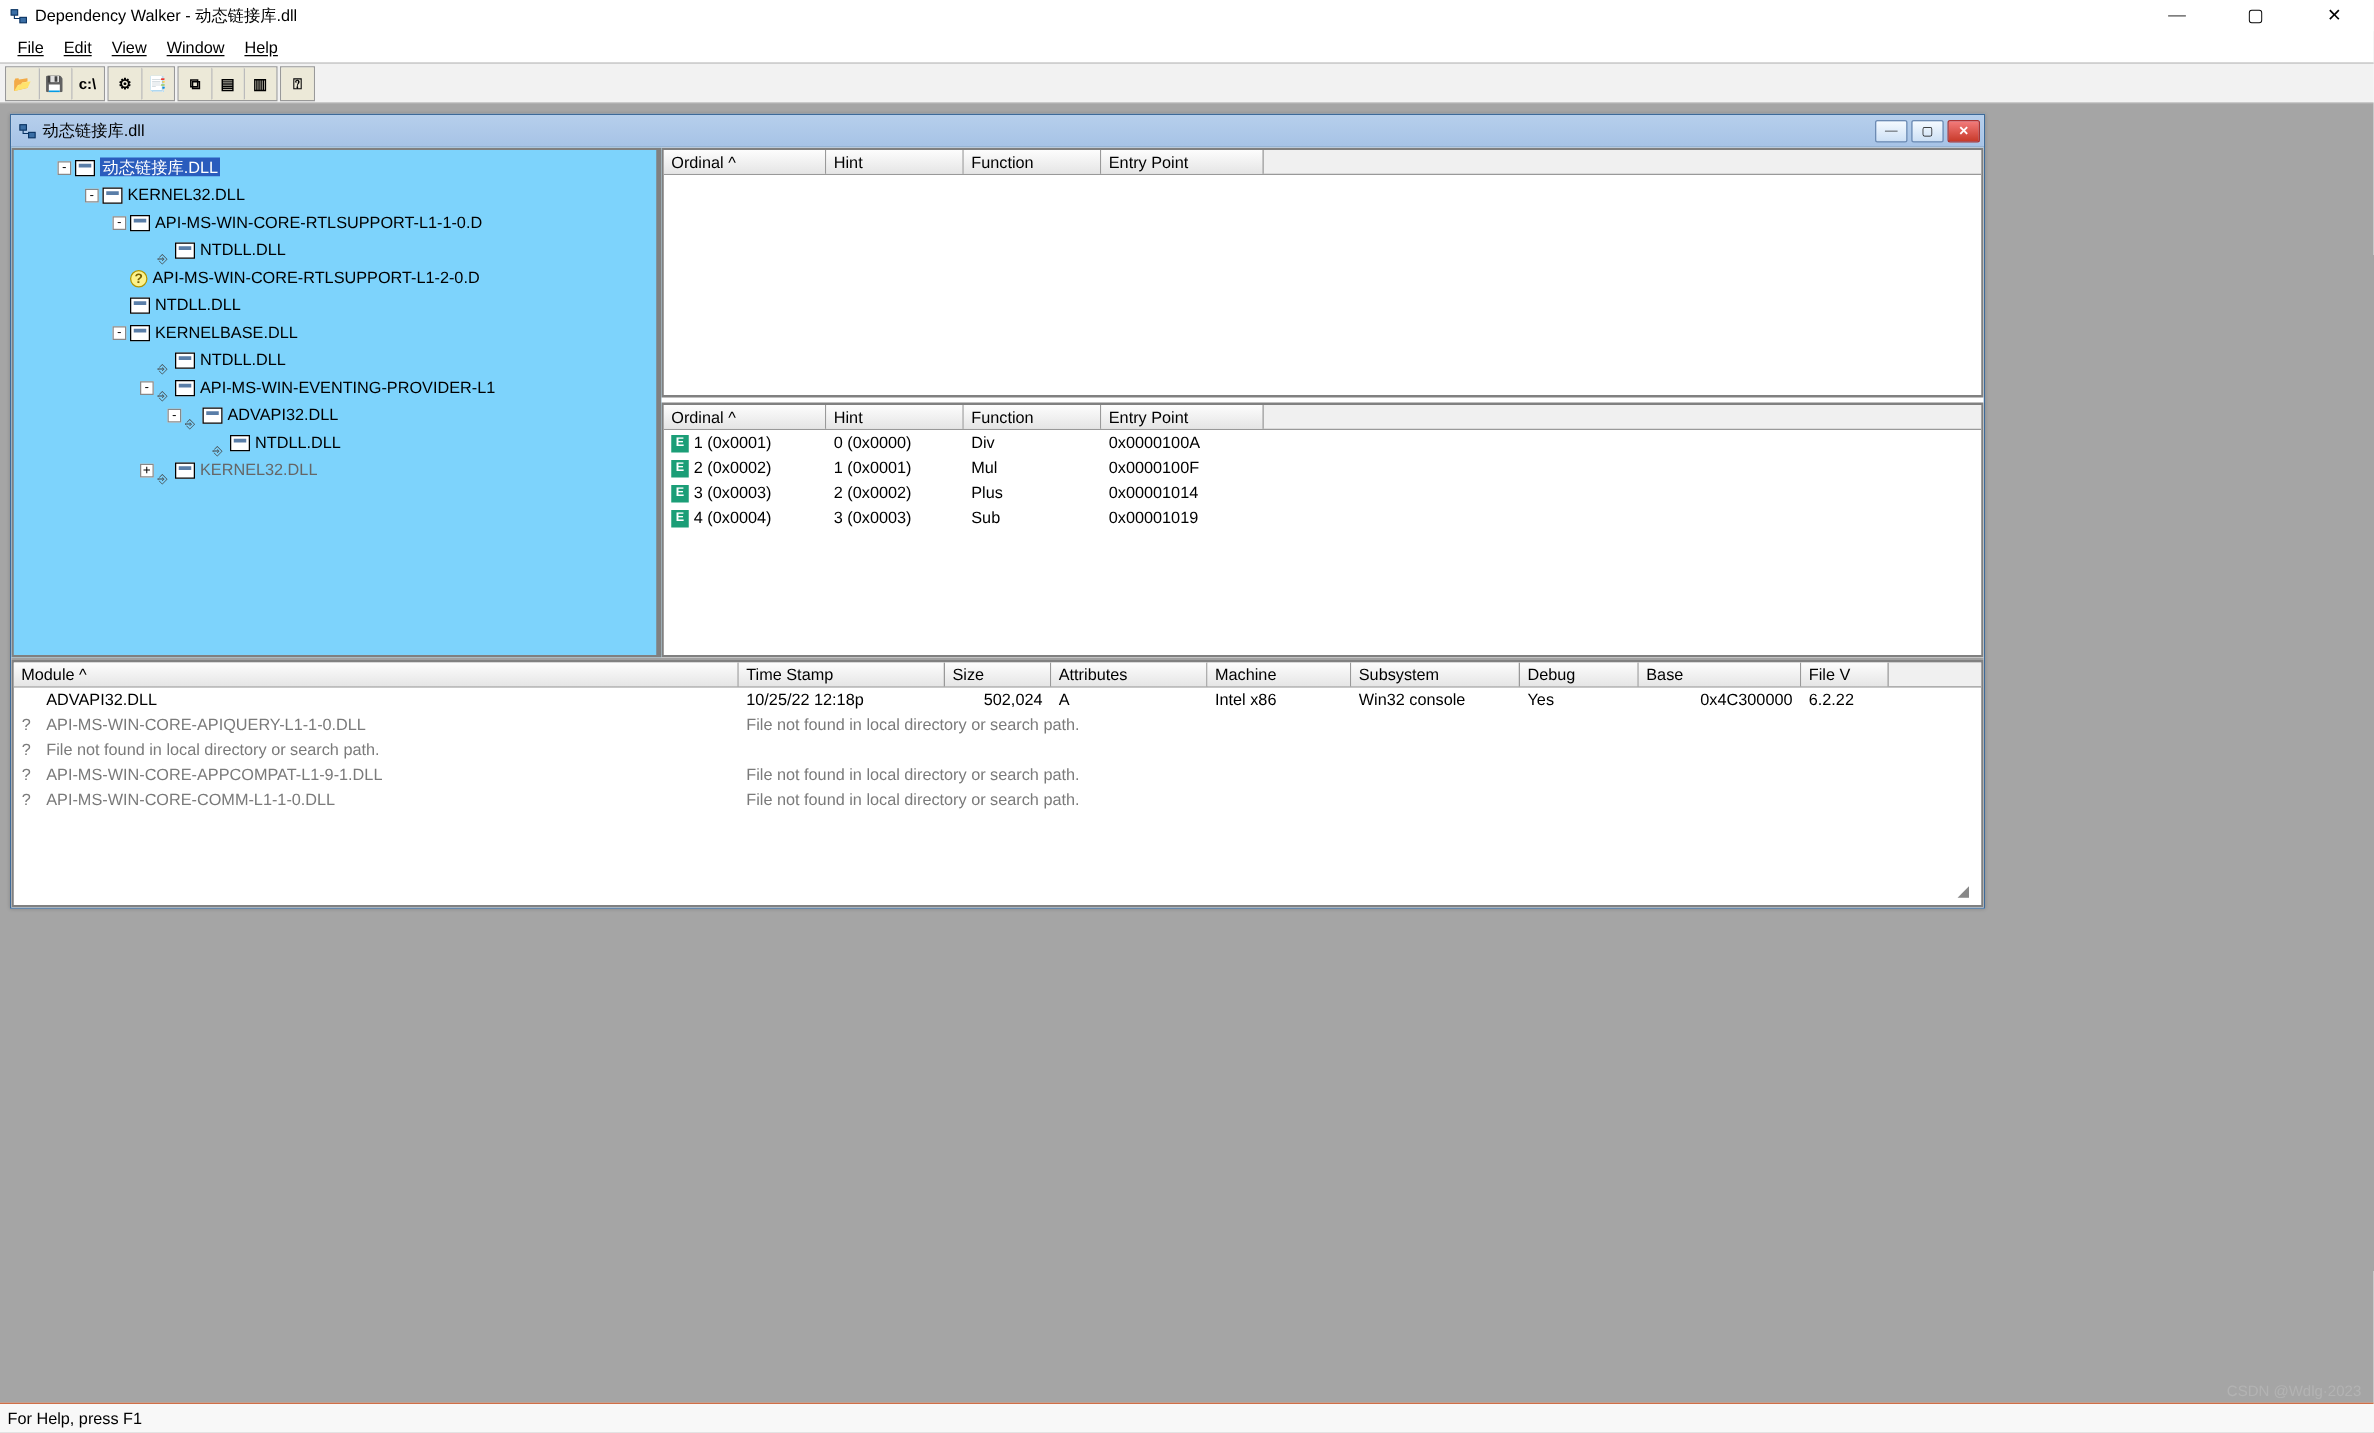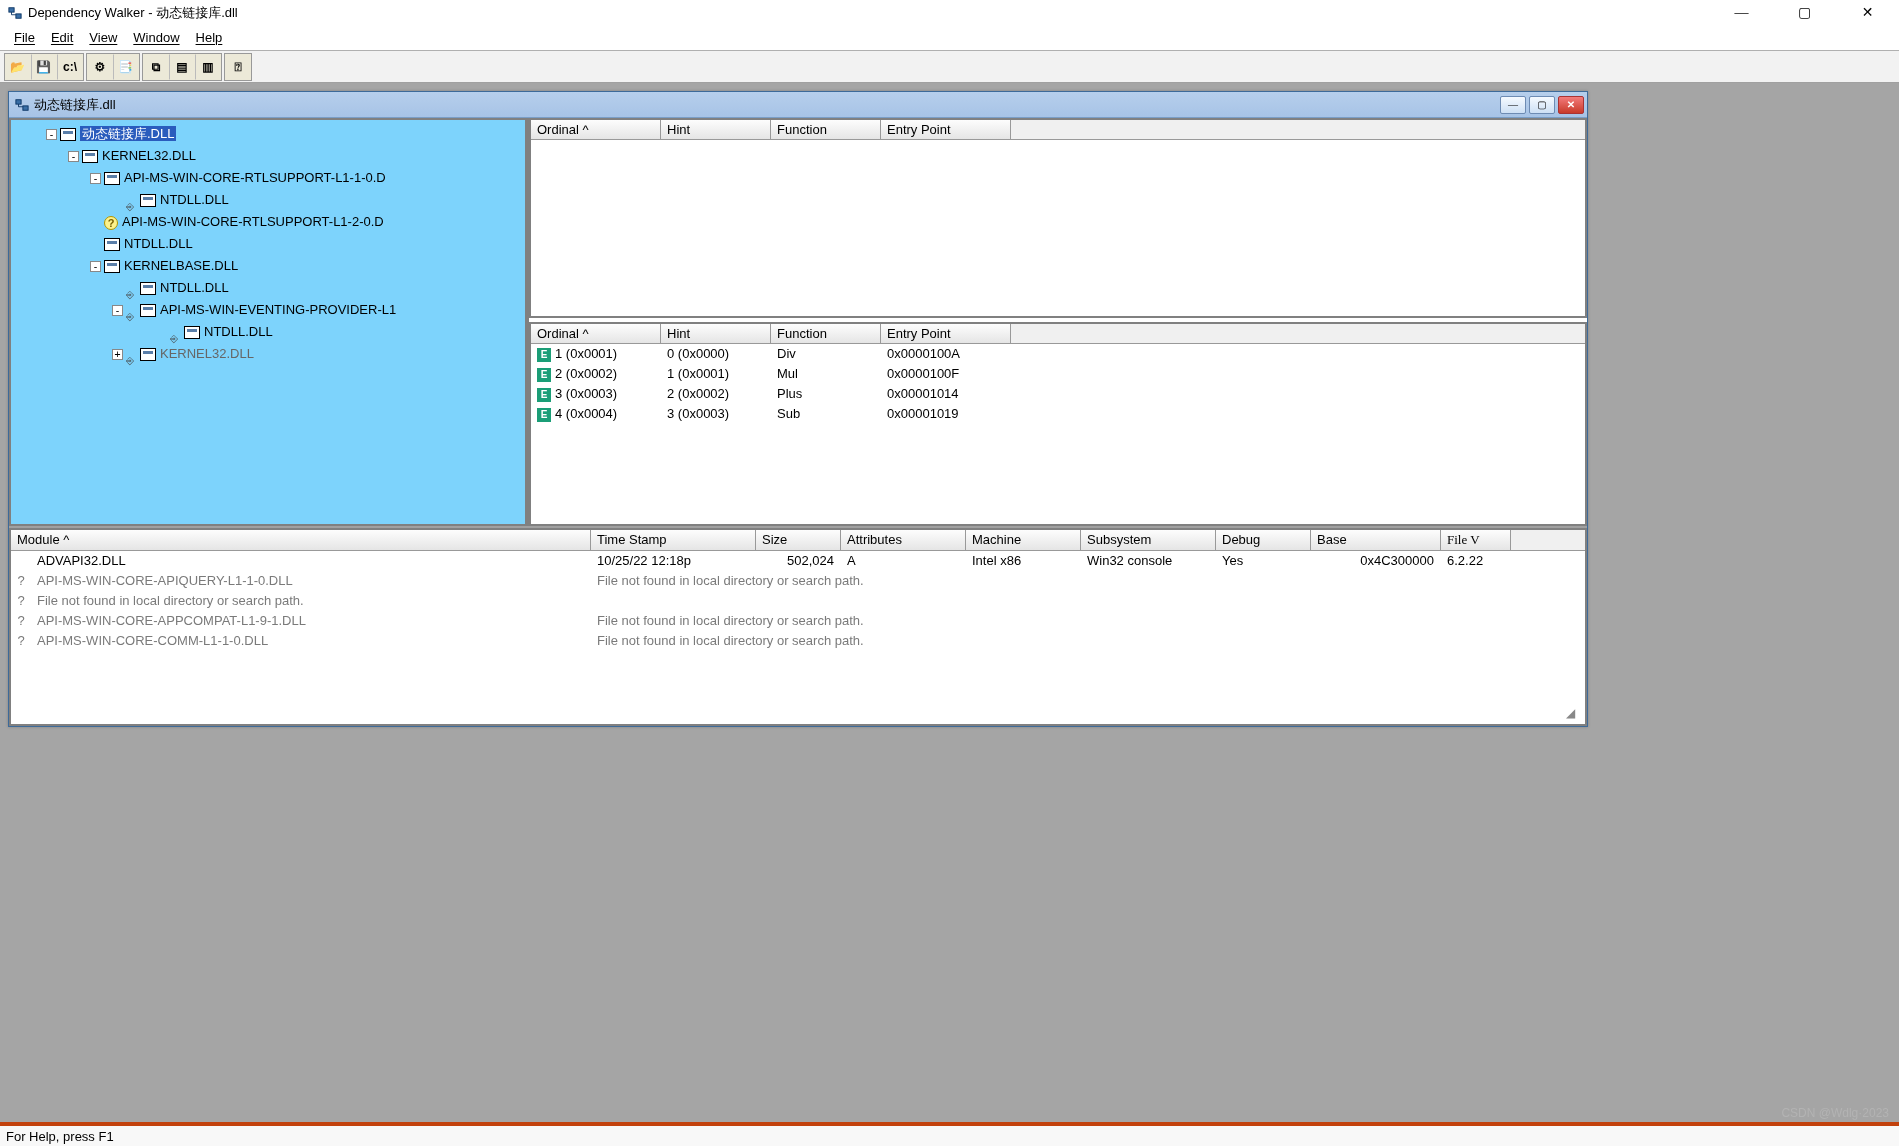--- a/index.html
+++ b/index.html
@@ -56,21 +56,21 @@
 .td{border-right:1px solid transparent;padding:0 6px;white-space:nowrap;overflow:hidden;}
 .e-icon{width:14px;height:14px;background:#1b9e77;color:#fff;display:inline-flex;align-items:center;justify-content:center;font-size:10px;font-weight:bold;margin-right:4px;vertical-align:middle;}
 
 .mod-pane{flex:1;border:2px solid #808080;overflow:hidden;background:#fff;display:flex;flex-direction:column;}
 .mod-tbody{flex:1;overflow:auto;position:relative;}
 .mrow{display:flex;line-height:20px;white-space:nowrap;}
 .mrow .icon-cell{width:20px;display:flex;align-items:center;justify-content:center;}
 .mrow.notfound{color:#7a7a7a;}
 .mrow .msg{padding-left:6px;}
 
-.status-bar{height:24px;border-top:4px solid #c2410c;display:flex;align-items:center;padding-left:6px;background:#f8f8f8;}
+.status-bar{height:24px;border-top:1px solid #c2410c;display:flex;align-items:center;padding-left:6px;background:#f8f8f8;}
 .watermark{position:absolute;right:10px;bottom:26px;color:#b3b3b3;font-size:12px;}
 
 .tree-scroll::-webkit-scrollbar,.tbody::-webkit-scrollbar,.mod-tbody::-webkit-scrollbar{width:16px;height:16px;}
 .tree-scroll::-webkit-scrollbar-thumb,.tbody::-webkit-scrollbar-thumb,.mod-tbody::-webkit-scrollbar-thumb{background:#c4c4c4;border:1px solid #888;}
 .tree-scroll::-webkit-scrollbar-track,.tbody::-webkit-scrollbar-track,.mod-tbody::-webkit-scrollbar-track{background:#efefef;}
 .tb-ic{font-family:"Segoe UI Symbol",sans-serif;}
 .resize-grip{width:16px;height:16px;align-self:flex-end;margin-left:auto;margin-right:3px;margin-bottom:2px;color:#888;font-size:12px;}
 </style>
 </head>
 <body>
@@ -142,20 +142,21 @@
                 <ul>
                   <li><span class="indent" style="width: 0px;"></span><span class="exp">-</span><span class="ticon mod-icon"></span><span class="sel">动态链接库.DLL</span></li>
                   <li><span class="indent" style="width: 22px;"></span><span class="exp">-</span><span class="ticon mod-icon"></span><span>KERNEL32.DLL</span></li>
                   <li><span class="indent" style="width: 44px;"></span><span class="exp">-</span><span class="ticon mod-icon"></span><span>API-MS-WIN-CORE-RTLSUPPORT-L1-1-0.D</span></li>
                   <li><span class="indent" style="width: 66px;"></span><span style="display: inline-block; width: 14px;"></span><span class="pin-icon"></span><span class="ticon mod-icon"></span><span>NTDLL.DLL</span></li>
                   <li><span class="indent" style="width: 44px;"></span><span style="display: inline-block; width: 14px;"></span><span class="ticon q-icon">?</span><span>API-MS-WIN-CORE-RTLSUPPORT-L1-2-0.D</span></li>
                   <li><span class="indent" style="width: 44px;"></span><span style="display: inline-block; width: 14px;"></span><span class="ticon mod-icon"></span><span>NTDLL.DLL</span></li>
                   <li><span class="indent" style="width: 44px;"></span><span class="exp">-</span><span class="ticon mod-icon"></span><span>KERNELBASE.DLL</span></li>
                   <li><span class="indent" style="width: 66px;"></span><span style="display: inline-block; width: 14px;"></span><span class="pin-icon"></span><span class="ticon mod-icon"></span><span>NTDLL.DLL</span></li>
                   <li><span class="indent" style="width: 66px;"></span><span class="exp">-</span><span class="pin-icon"></span><span class="ticon mod-icon"></span><span>API-MS-WIN-EVENTING-PROVIDER-L1</span></li>
+                  <li><span class="indent" style="width: 88px;"></span><span class="exp">-</span><span class="pin-icon"></span><span class="ticon mod-icon"></span><span>ADVAPI32.DLL</span></li>
                   <li><span class="indent" style="width: 110px;"></span><span style="display: inline-block; width: 14px;"></span><span class="pin-icon"></span><span class="ticon mod-icon"></span><span>NTDLL.DLL</span></li>
                   <li><span class="indent" style="width: 66px;"></span><span class="exp">+</span><span class="pin-icon"></span><span class="ticon mod-icon"></span><span class="faded">KERNEL32.DLL</span></li>
                 </ul>
               </div>
           </div>
 
           <div class="right-stack">
             <div class="grid-pane top-grid">
               <div class="thead" id="imp-head">
                   <div class="th" style="width: 130px;">Ordinal ^</div>
@@ -205,21 +206,21 @@
         <div class="mod-pane">
           <div class="thead" id="mod-head">
               <div class="th" style="width: 580px;">Module ^</div>
               <div class="th" style="width: 165px;">Time Stamp</div>
               <div class="th" style="width: 85px;">Size</div>
               <div class="th" style="width: 125px;">Attributes</div>
               <div class="th" style="width: 115px;">Machine</div>
               <div class="th" style="width: 135px;">Subsystem</div>
               <div class="th" style="width: 95px;">Debug</div>
               <div class="th" style="width: 130px;">Base</div>
-              <div class="th" style="width: 70px; font-family: Liberation Serif, serif;">File V</div>
+              <div class="th" style="width: 70px;">File V</div>
             </div>
           <div class="mod-tbody" id="mod-body">
               <div class="mrow">
                 <div class="icon-cell">
                   <span class="ticon mod-icon"></span>
                 </div>
                 <div class="td" style="width: 560px;">ADVAPI32.DLL</div>
                 <div class="td" style="width: 165px;">10/25/22  12:18p</div>
                 <div class="td" style="width: 85px; text-align: right;">502,024</div>
                 <div class="td" style="width: 125px;">A</div>

